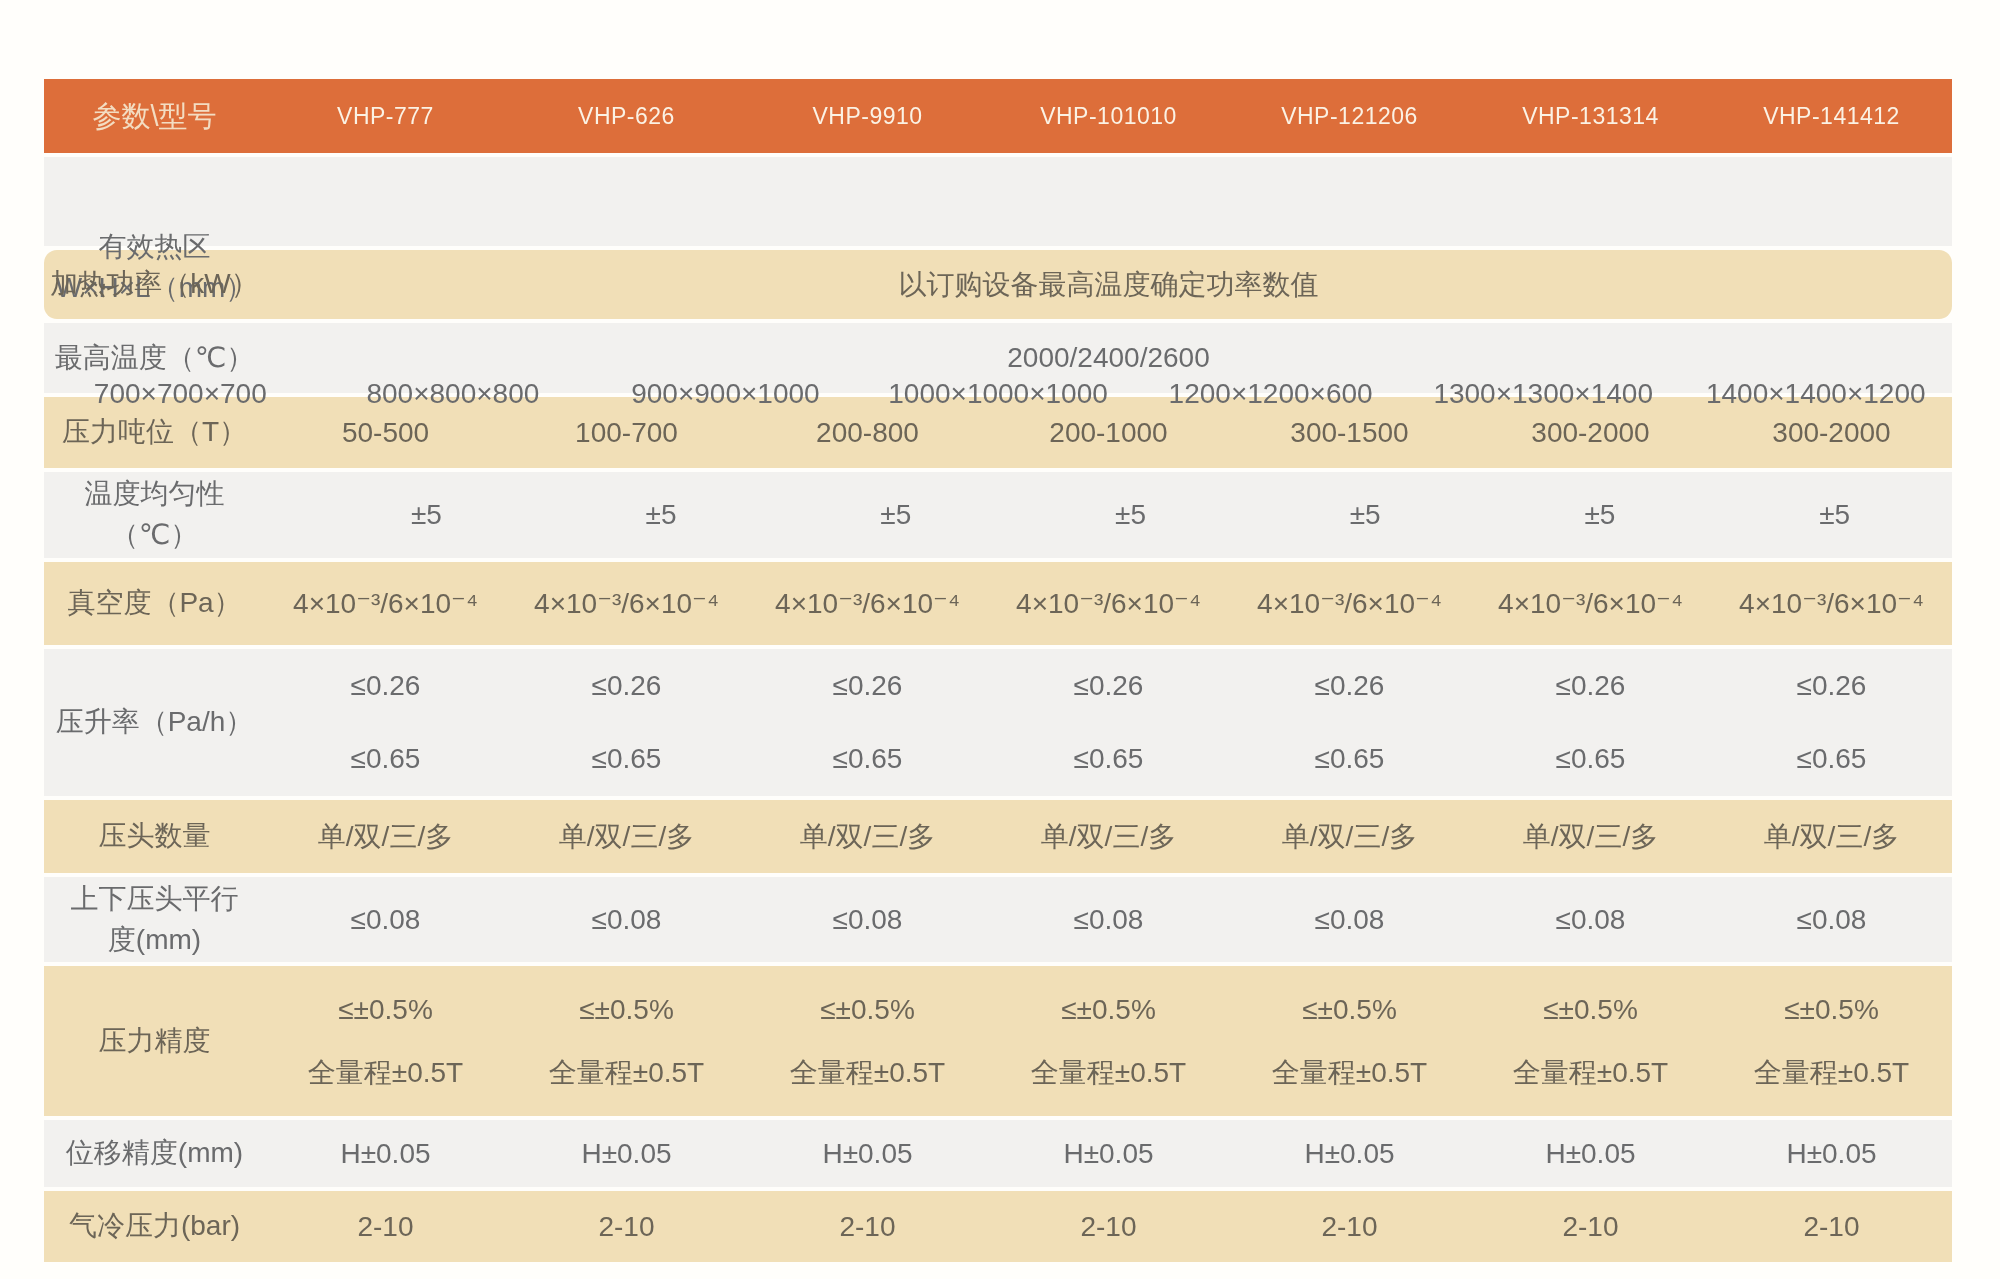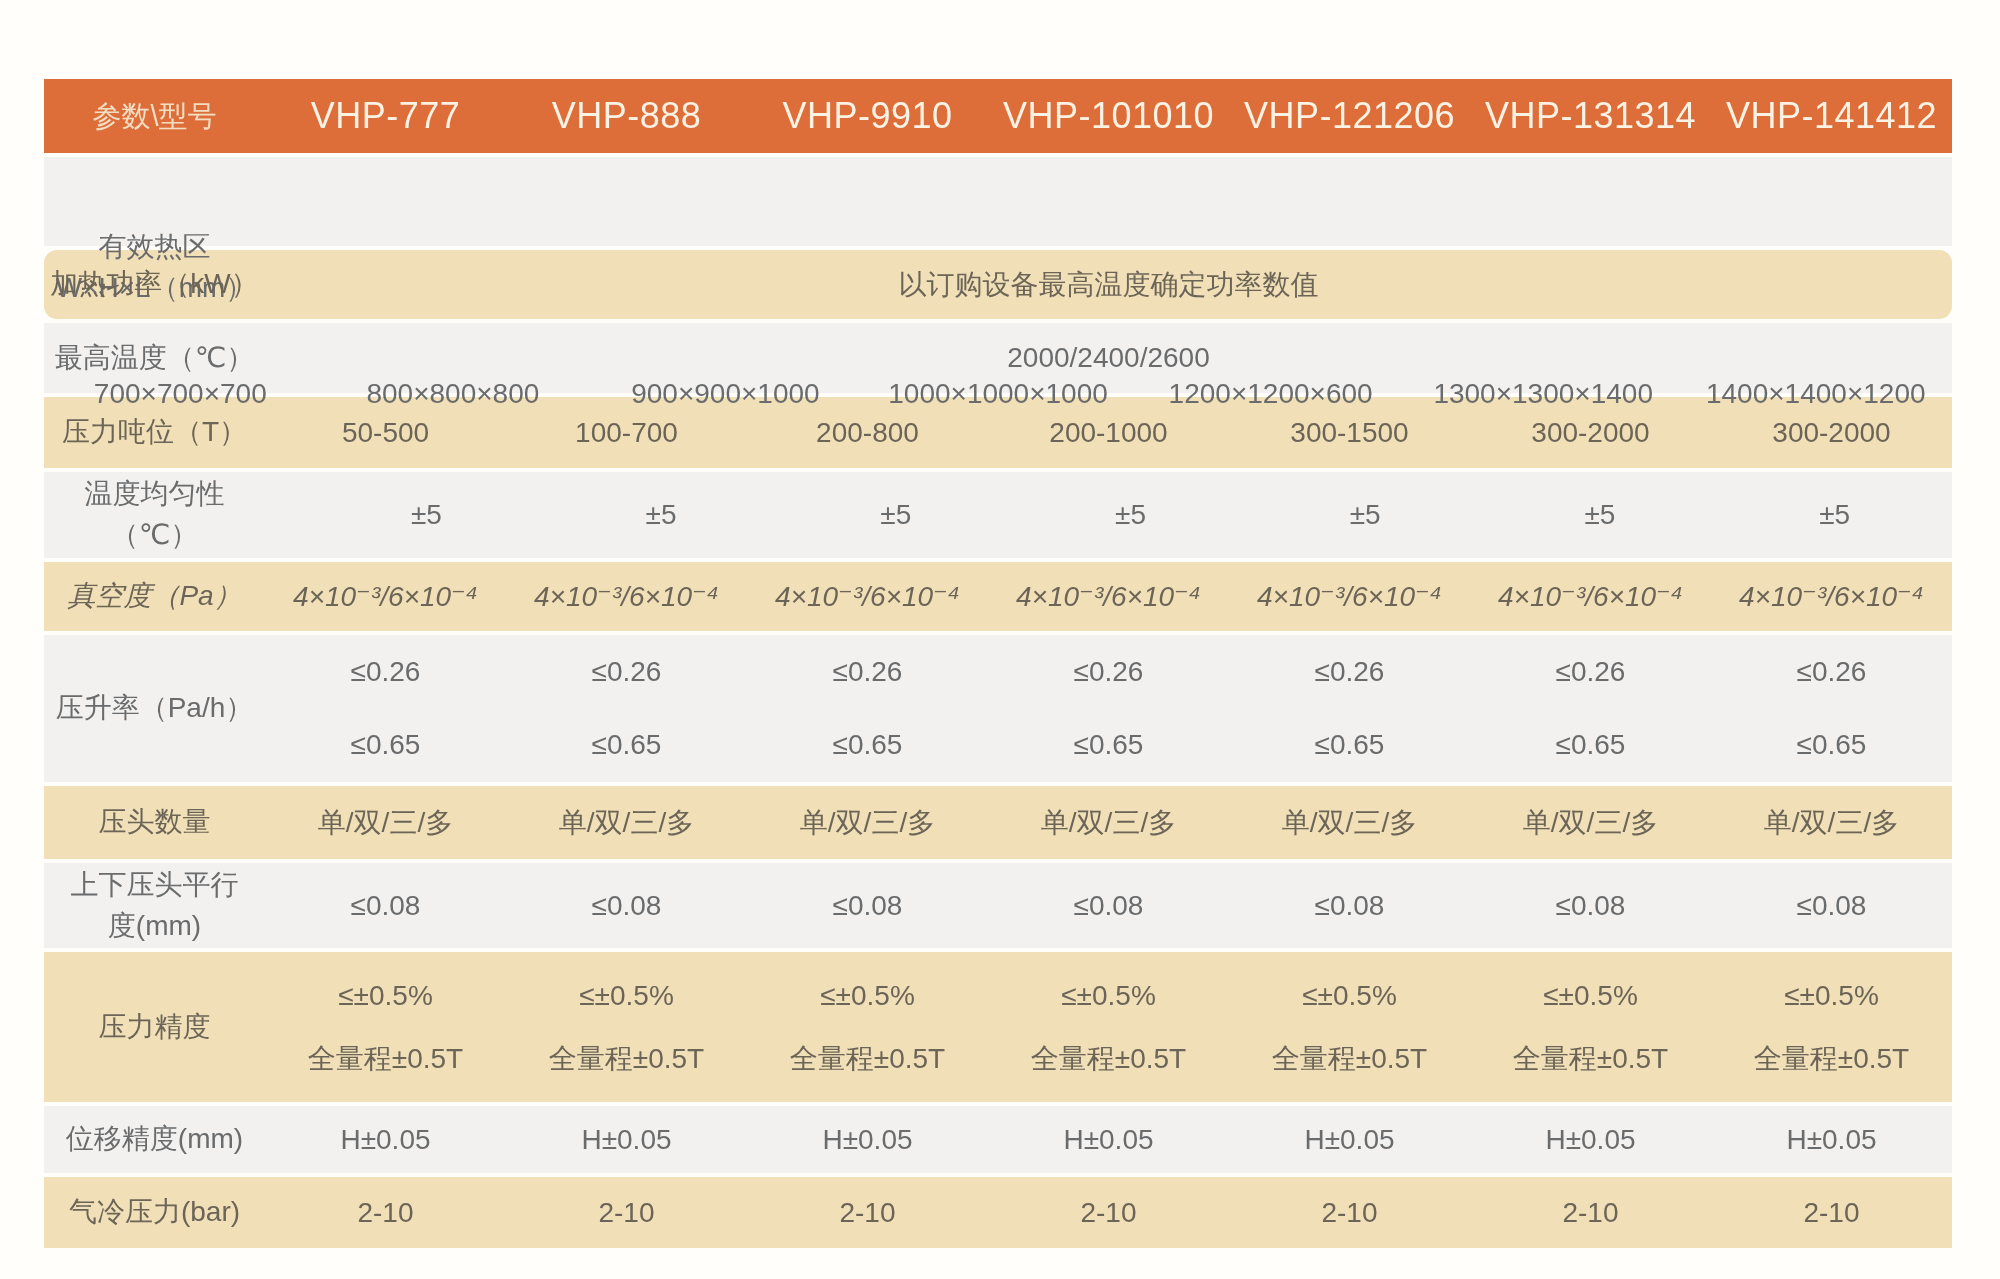--- a/index.html
+++ b/index.html
@@ -17,33 +17,33 @@
     text-align: center; white-space: pre-line;
   }
   .label-col { width: 221px; flex: 0 0 221px; font-size: 28px; line-height: 1.45; }
   .cells { flex: 1 1 auto; display: flex; }
   .cells .td { flex: 1 1 0; }
   .span-val { flex: 1 1 auto; }
 
   
   .header-row { background: #dd6e3a; margin-top: 32px; }
   .header-row .label-col { color: #f3ddc2; font-size: 29px; }
-  .header-row .td.model { color: #fbf2e4; font-size: 36px; letter-spacing: 0.5px; }
+  .header-row .td.model { color: #fbf2e4; font-size: 23px; letter-spacing: 0.5px; }
   .light { background: #f2f1ef; color: #6a6b6d; }
   .beige { background: #f1dfb7; color: #6c6557; }
   .light .td, .beige .td { font-size: 28px; }
 
   
   .r-header       { height: 74px; }
   .r-hotzone      { height: 89px; flex-direction: column; }
   .r-power        { height: 69px; border-radius: 13px; }
   .r-maxtemp      { height: 70px; }
   .r-tonnage      { height: 71px; }
   .r-uniformity   { height: 86px; gap: 44px; }
-  .r-vacuum       { height: 69px; font-style: italic; }
+  .r-vacuum       { height: 83px; }
   .r-riserate     { height: 147px; }
   .r-heads        { height: 73px; }
   .r-parallel     { height: 85px; }
   .r-precision    { height: 150px; }
   .r-displacement { height: 67px; }
   .r-aircool      { height: 71px; }
 
   
   .r-riserate .cells .td { line-height: 2.6; }
   .r-precision .cells .td { line-height: 2.25; }
@@ -51,21 +51,21 @@
 </head>
 <body>
 
 <div class="page">
   <div class="spec-table">
 
     <div class="tr header-row r-header">
       <div class="td label-col">参数\型号</div>
       <div class="cells">
           <div class="td model">VHP-777</div>
-          <div class="td model">VHP-888</div>
+          <div class="td model">VHP-626</div>
           <div class="td model">VHP-9910</div>
           <div class="td model">VHP-101010</div>
           <div class="td model">VHP-121206</div>
           <div class="td model">VHP-131314</div>
           <div class="td model">VHP-141412</div>
         </div>
     </div>
 
     <div class="tr light r-hotzone">
       <div class="td label-col">有效热区

